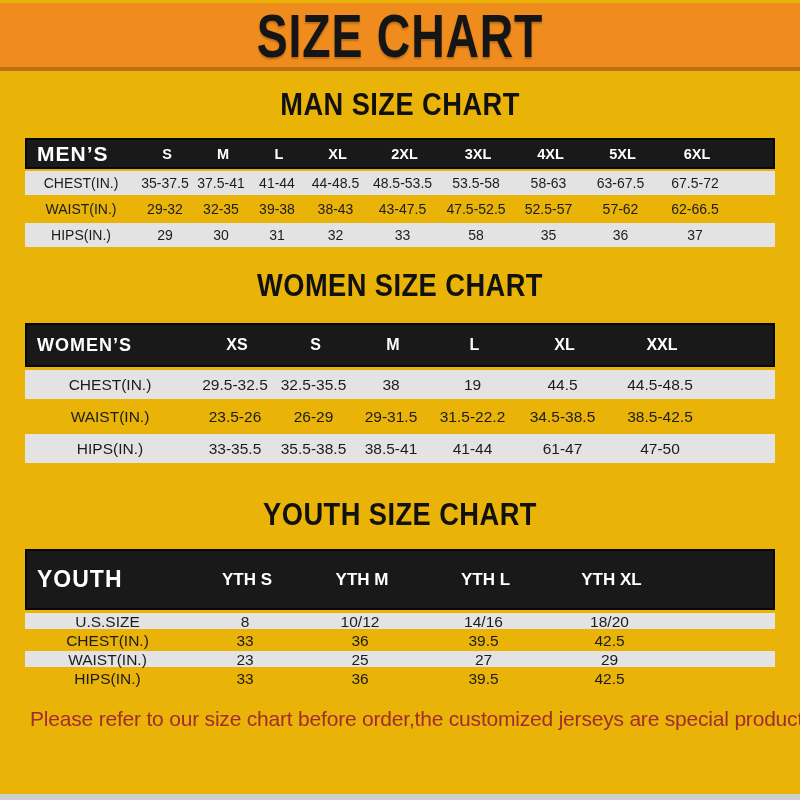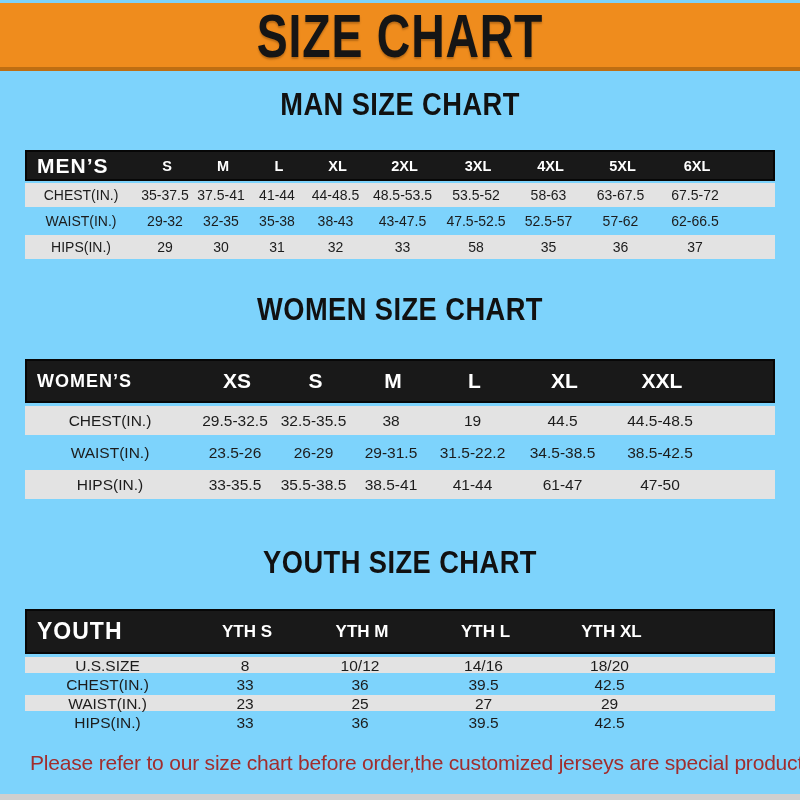--- a/index.html
+++ b/index.html
@@ -1,59 +1,59 @@
 <!DOCTYPE html>
 <html style="--banner-bg: #EF8C1D; --banner-border: #BE6E12; --bar-bg: #191919; --row-alt: #E3E3E3; --text: #1C1C1C; --footer-red: #A12D2D;"><head>
 <meta charset="utf-8">
 <style>
   html,body{margin:0;padding:0;}
   body{width:800px;height:800px;background:#ffffff;font-family:"Liberation Sans",sans-serif;}
-  .page{position:relative;width:800px;height:800px;overflow:hidden;background:#7dd3fc;}
+  .page{position:relative;width:800px;height:800px;overflow:hidden;background:#eab308;}
 
   
   .banner{margin-top:3px;height:64px;background:var(--banner-bg,#EF8C1D);
     border-bottom:4px solid var(--banner-border,#BE6E12);
     display:flex;align-items:center;justify-content:center;}
   .banner h1{margin:0;font-size:58px;font-weight:800;color:#151515;
     transform:scaleX(0.80) scaleY(1.06);letter-spacing:1px;white-space:nowrap;
     text-shadow:0 2px 2px rgba(60,30,0,0.30);}
 
   
   .section-heading{margin:0;text-align:center;font-size:31px;font-weight:800;color:#111;
     transform:scaleX(0.88) scaleY(1.04);letter-spacing:0.5px;white-space:nowrap;}
   .sec-men .section-heading{padding-top:16px;padding-bottom:15px;}
   .sec-women .section-heading{padding-top:21px;padding-bottom:19px;}
   .sec-youth .section-heading{padding-top:33px;padding-bottom:17px;}
 
   
-  .table{width:750px;margin:12px auto;}
+  .table{width:750px;margin:0 auto;}
   .bar{background:var(--bar-bg,#191919);border:2px solid #070707;color:#fff;
     display:grid;align-items:center;box-sizing:border-box;}
   .bar-label{font-weight:800;padding-left:10px;letter-spacing:1px;white-space:nowrap;}
   .colhead{text-align:center;font-weight:700;}
   .row{display:grid;align-items:center;color:var(--text,#1c1c1c);}
   .row.alt{background:var(--row-alt,#E3E3E3);}
   .row-label,.cell{text-align:center;white-space:nowrap;}
 
   .men .bar,.men .row{grid-template-columns:112px 56px 56px 56px 61px 73px 74px 71px 73px 76px 1fr;}
   .men .bar{height:31px;}
   .men .bar-label{font-size:21px;}
   .men .colhead{font-size:14.5px;}
   .men .row{height:24px;font-size:14px;margin-top:2px;}
   .men .row:first-of-type{margin-top:4px;}
 
   .women .bar,.women .row{grid-template-columns:170px 80px 77px 78px 85px 95px 100px 1fr;}
   .women .bar{height:44px;}
   .women .bar-label{font-size:18px;}
-  .women .colhead{font-size:21px;}
+  .women .colhead{font-size:16px;}
   .women .row{height:29px;font-size:15.5px;margin-top:3px;}
   .women .row:first-of-type{margin-top:4px;}
 
   .youth .bar,.youth .row{grid-template-columns:165px 110px 120px 127px 125px 1fr;}
-  .youth .bar{height:45px;}
+  .youth .bar{height:61px;}
   .youth .bar-label{font-size:23px;}
   .youth .colhead{font-size:17px;}
   .youth .row{height:16px;font-size:15.5px;margin-top:3px;}
   .youth .row:first-of-type{margin-top:4px;}
 
   
   .footer-note{margin:17px 0 0 30px;color:var(--footer-red,#A12D2D);
     font-size:21px;line-height:31px;font-weight:400;letter-spacing:-0.2px;}
   .footer-note p{margin:0;white-space:nowrap;}
 
@@ -84,31 +84,31 @@
           <span class="colhead">6XL</span>
           <span class="fill"></span>
         </div>
         <div class="row alt">
           <span class="row-label">CHEST(IN.)</span>
           <span class="cell">35-37.5</span>
           <span class="cell">37.5-41</span>
           <span class="cell">41-44</span>
           <span class="cell">44-48.5</span>
           <span class="cell">48.5-53.5</span>
-          <span class="cell">53.5-52</span>
+          <span class="cell">53.5-58</span>
           <span class="cell">58-63</span>
           <span class="cell">63-67.5</span>
           <span class="cell">67.5-72</span>
           <span class="fill"></span>
         </div>
         <div class="row">
           <span class="row-label">WAIST(IN.)</span>
           <span class="cell">29-32</span>
           <span class="cell">32-35</span>
-          <span class="cell">35-38</span>
+          <span class="cell">39-38</span>
           <span class="cell">38-43</span>
           <span class="cell">43-47.5</span>
           <span class="cell">47.5-52.5</span>
           <span class="cell">52.5-57</span>
           <span class="cell">57-62</span>
           <span class="cell">62-66.5</span>
           <span class="fill"></span>
         </div>
         <div class="row alt">
           <span class="row-label">HIPS(IN.)</span>

